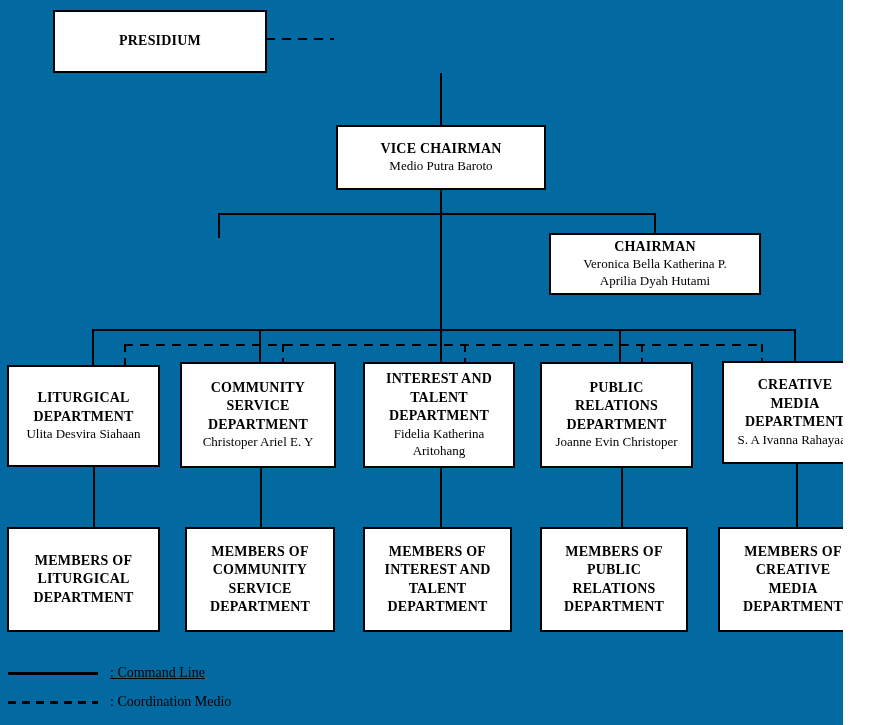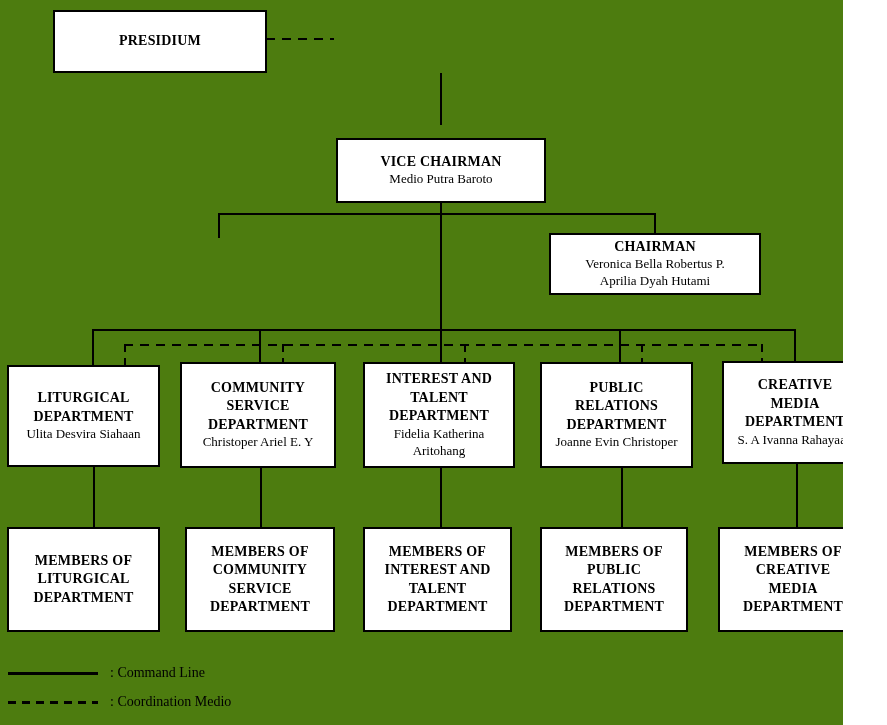--- a/index.html
+++ b/index.html
@@ -1,20 +1,20 @@
 <!DOCTYPE html>
 <html><head>
 <meta charset="utf-8">
 <style>
   html, body { margin: 0; padding: 0; background: #ffffff; }
   .canvas {
     position: relative;
     width: 843px;
     height: 725px;
-    background: #4d7c0f;
+    background: #0369a1;
     font-family: "Liberation Serif", "DejaVu Serif", serif;
     color: #000000;
     overflow: hidden;
   }
   .node {
     position: absolute;
     box-sizing: border-box;
     border: 2px solid #000000;
     background: #ffffff;
     display: flex;
@@ -72,29 +72,29 @@
   <div class="line dv" style="left:282px; top:344px; height:18px;"></div>
   <div class="line dv" style="left:464px; top:344px; height:18px;"></div>
   <div class="line dv" style="left:641px; top:344px; height:18px;"></div>
   <div class="line dv" style="left:761px; top:344px; height:17px;"></div>
 
   <div class="node" style="left:53px; top:10px; width:214px; height:63px;">
     <div class="node-title">PRESIDIUM</div>
   </div>
 
 
-  <div class="node" style="left:336px; top:138px; width:210px; height:65px;align-items:center;">
+  <div class="node" style="left:336px; top:125px; width:210px; height:65px;align-items:center;">
     <div class="node-title">VICE CHAIRMAN</div>
     <div class="node-names">Medio Putra Baroto</div>
   </div>
 
 
   <div class="node" style="left:549px; top:233px; width:212px; height:62px;">
     <div class="node-title">CHAIRMAN</div>
-    <div class="node-names">Veronica Bella Robertus P.
+    <div class="node-names">Veronica Bella Katherina P.
 Aprilia Dyah Hutami</div>
   </div>
 
   <div class="node" style="left:7px; top:365px; width:153px; height:102px;">
     <div class="node-title">LITURGICAL
 DEPARTMENT</div>
     <div class="node-names">Ulita Desvira Siahaan</div>
   </div>
 
   <div class="node" style="left:180px; top:362px; width:156px; height:106px;">
@@ -154,17 +154,17 @@
   </div>
 
   <div class="node" style="left:718px; top:527px; width:150px; height:105px;">
     <div class="node-title">MEMBERS OF
 CREATIVE
 MEDIA
 DEPARTMENT</div>
   </div>
 
   <div class="legend-solid" style="left:8px; top:672px; width:90px;"></div>
-  <div class="legend-label" style="left:110px; top:665px;">: Command Line</div>
+  <div class="legend-label" style="left:110px; top:665px;text-decoration:underline;">: Command Line</div>
   <div class="legend-dashed" style="left:8px; top:701px; width:90px;"></div>
   <div class="legend-label" style="left:110px; top:694px;">: Coordination Medio</div>
 
 </div>
 
 </body></html>

